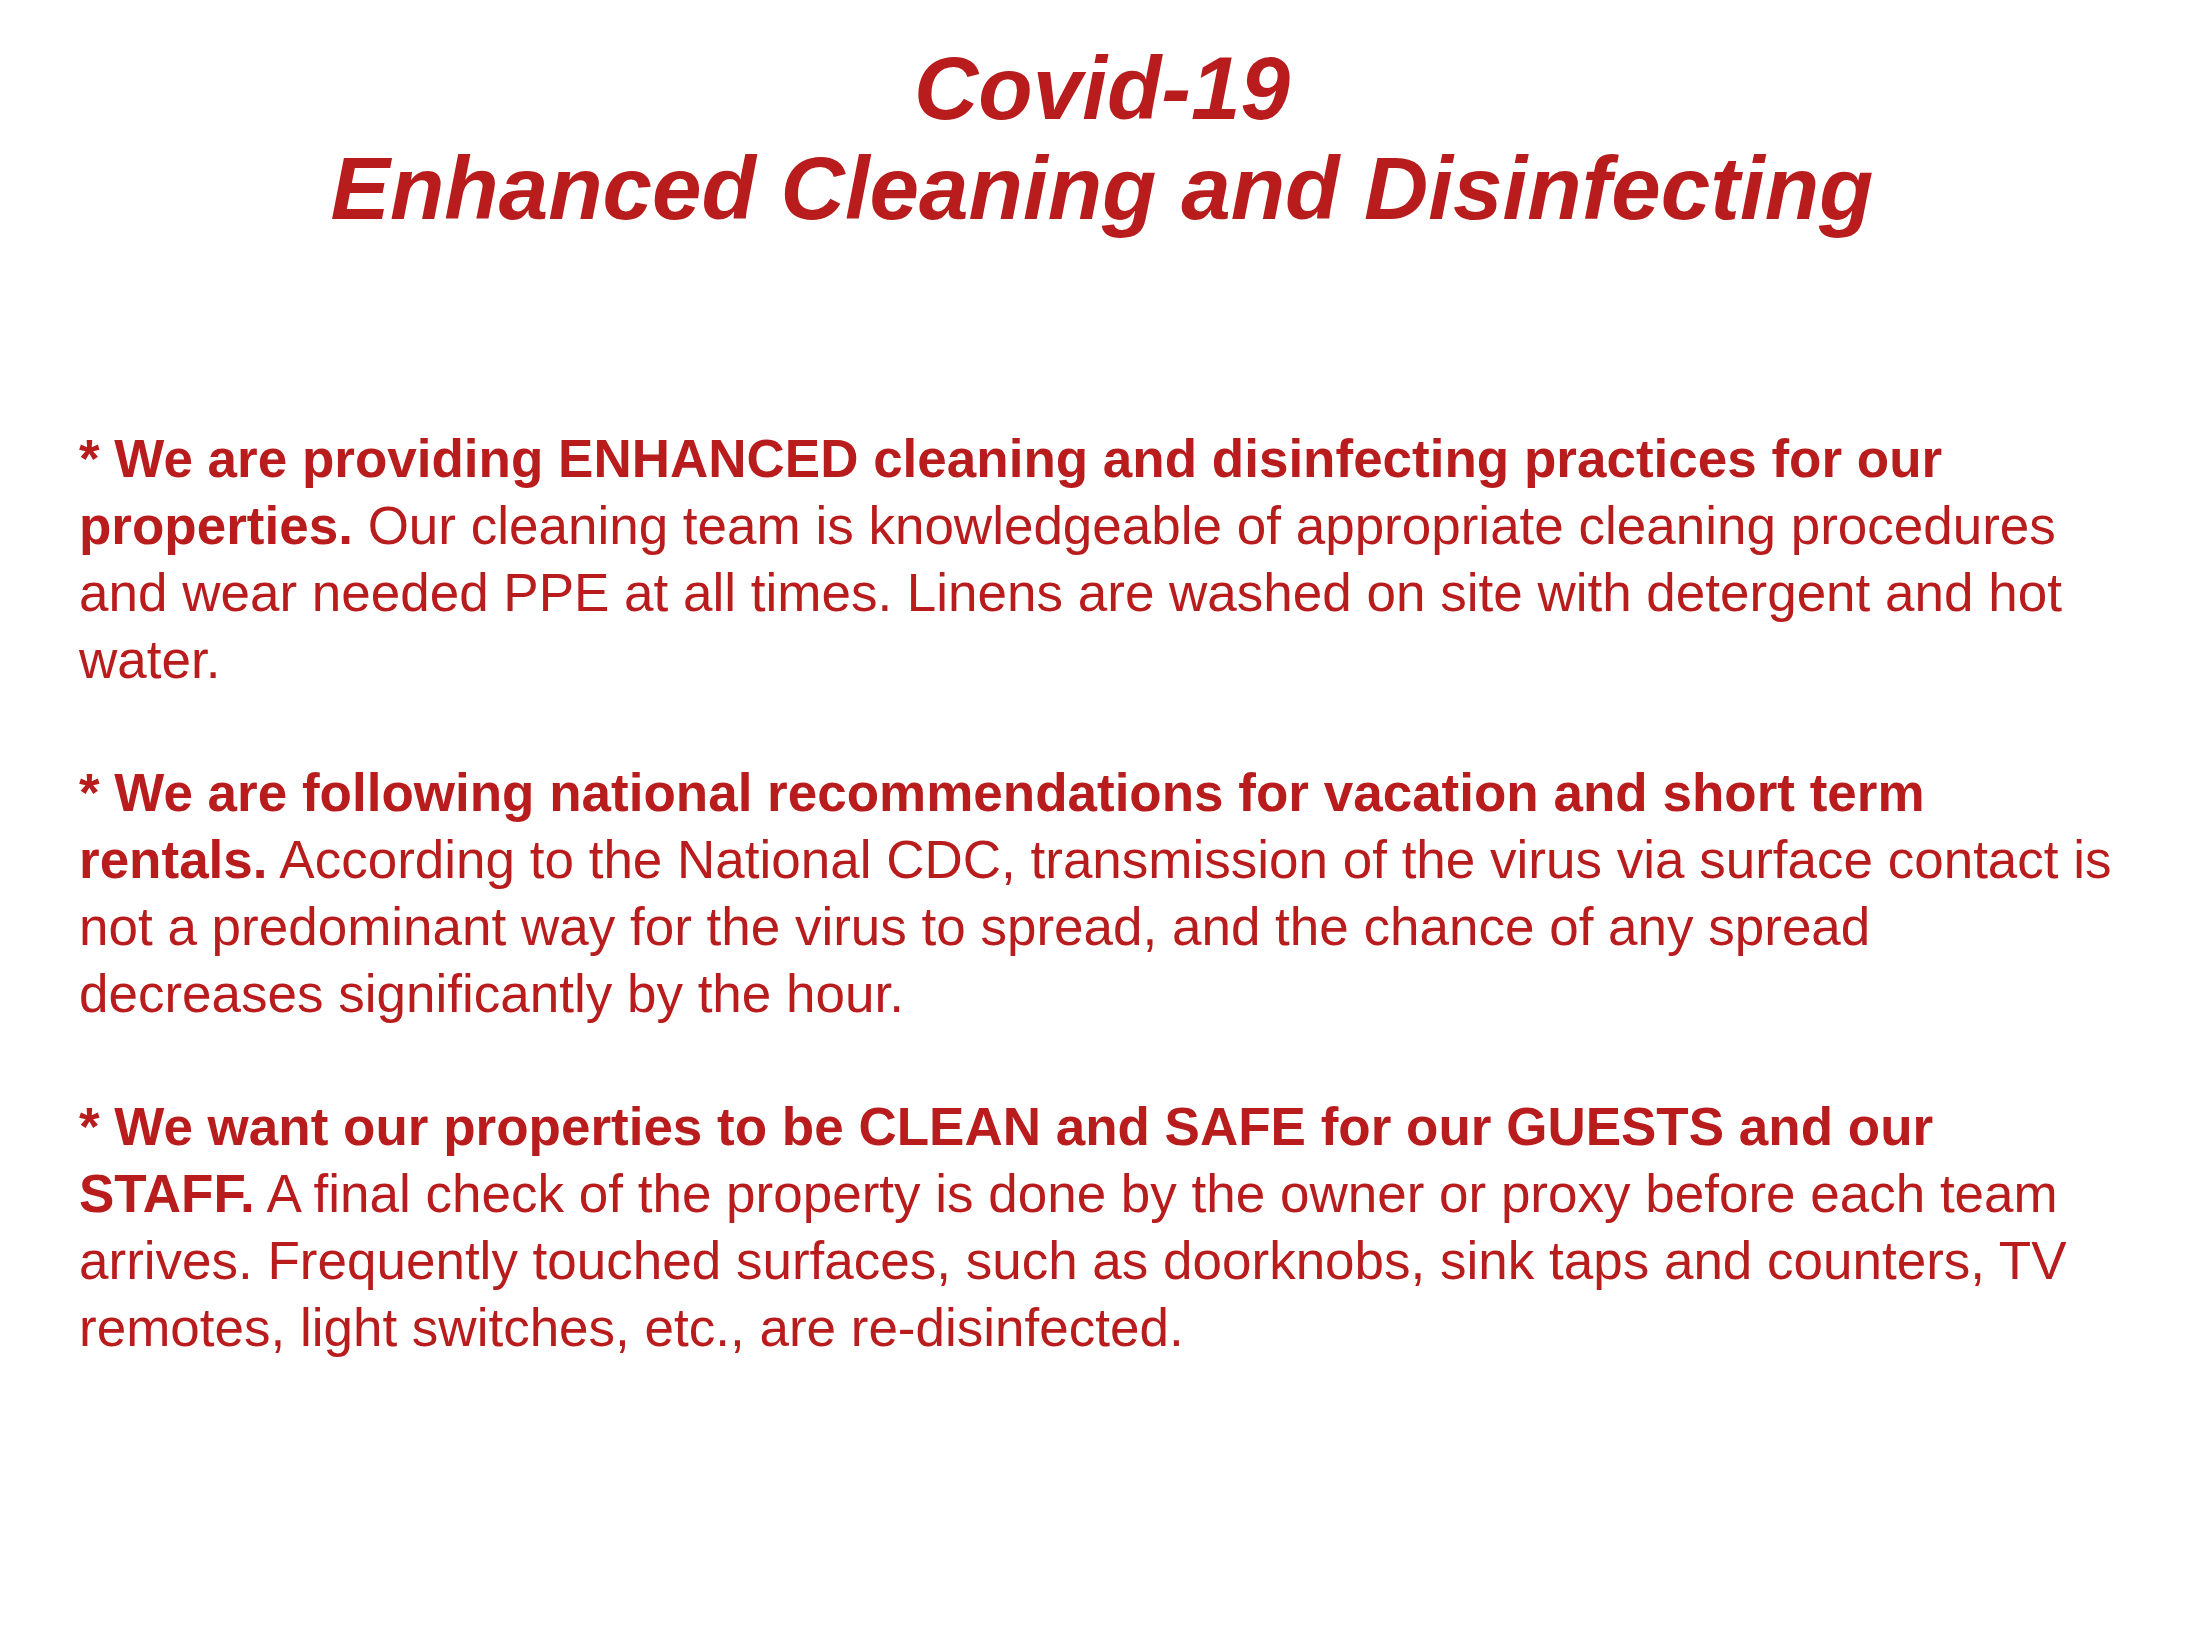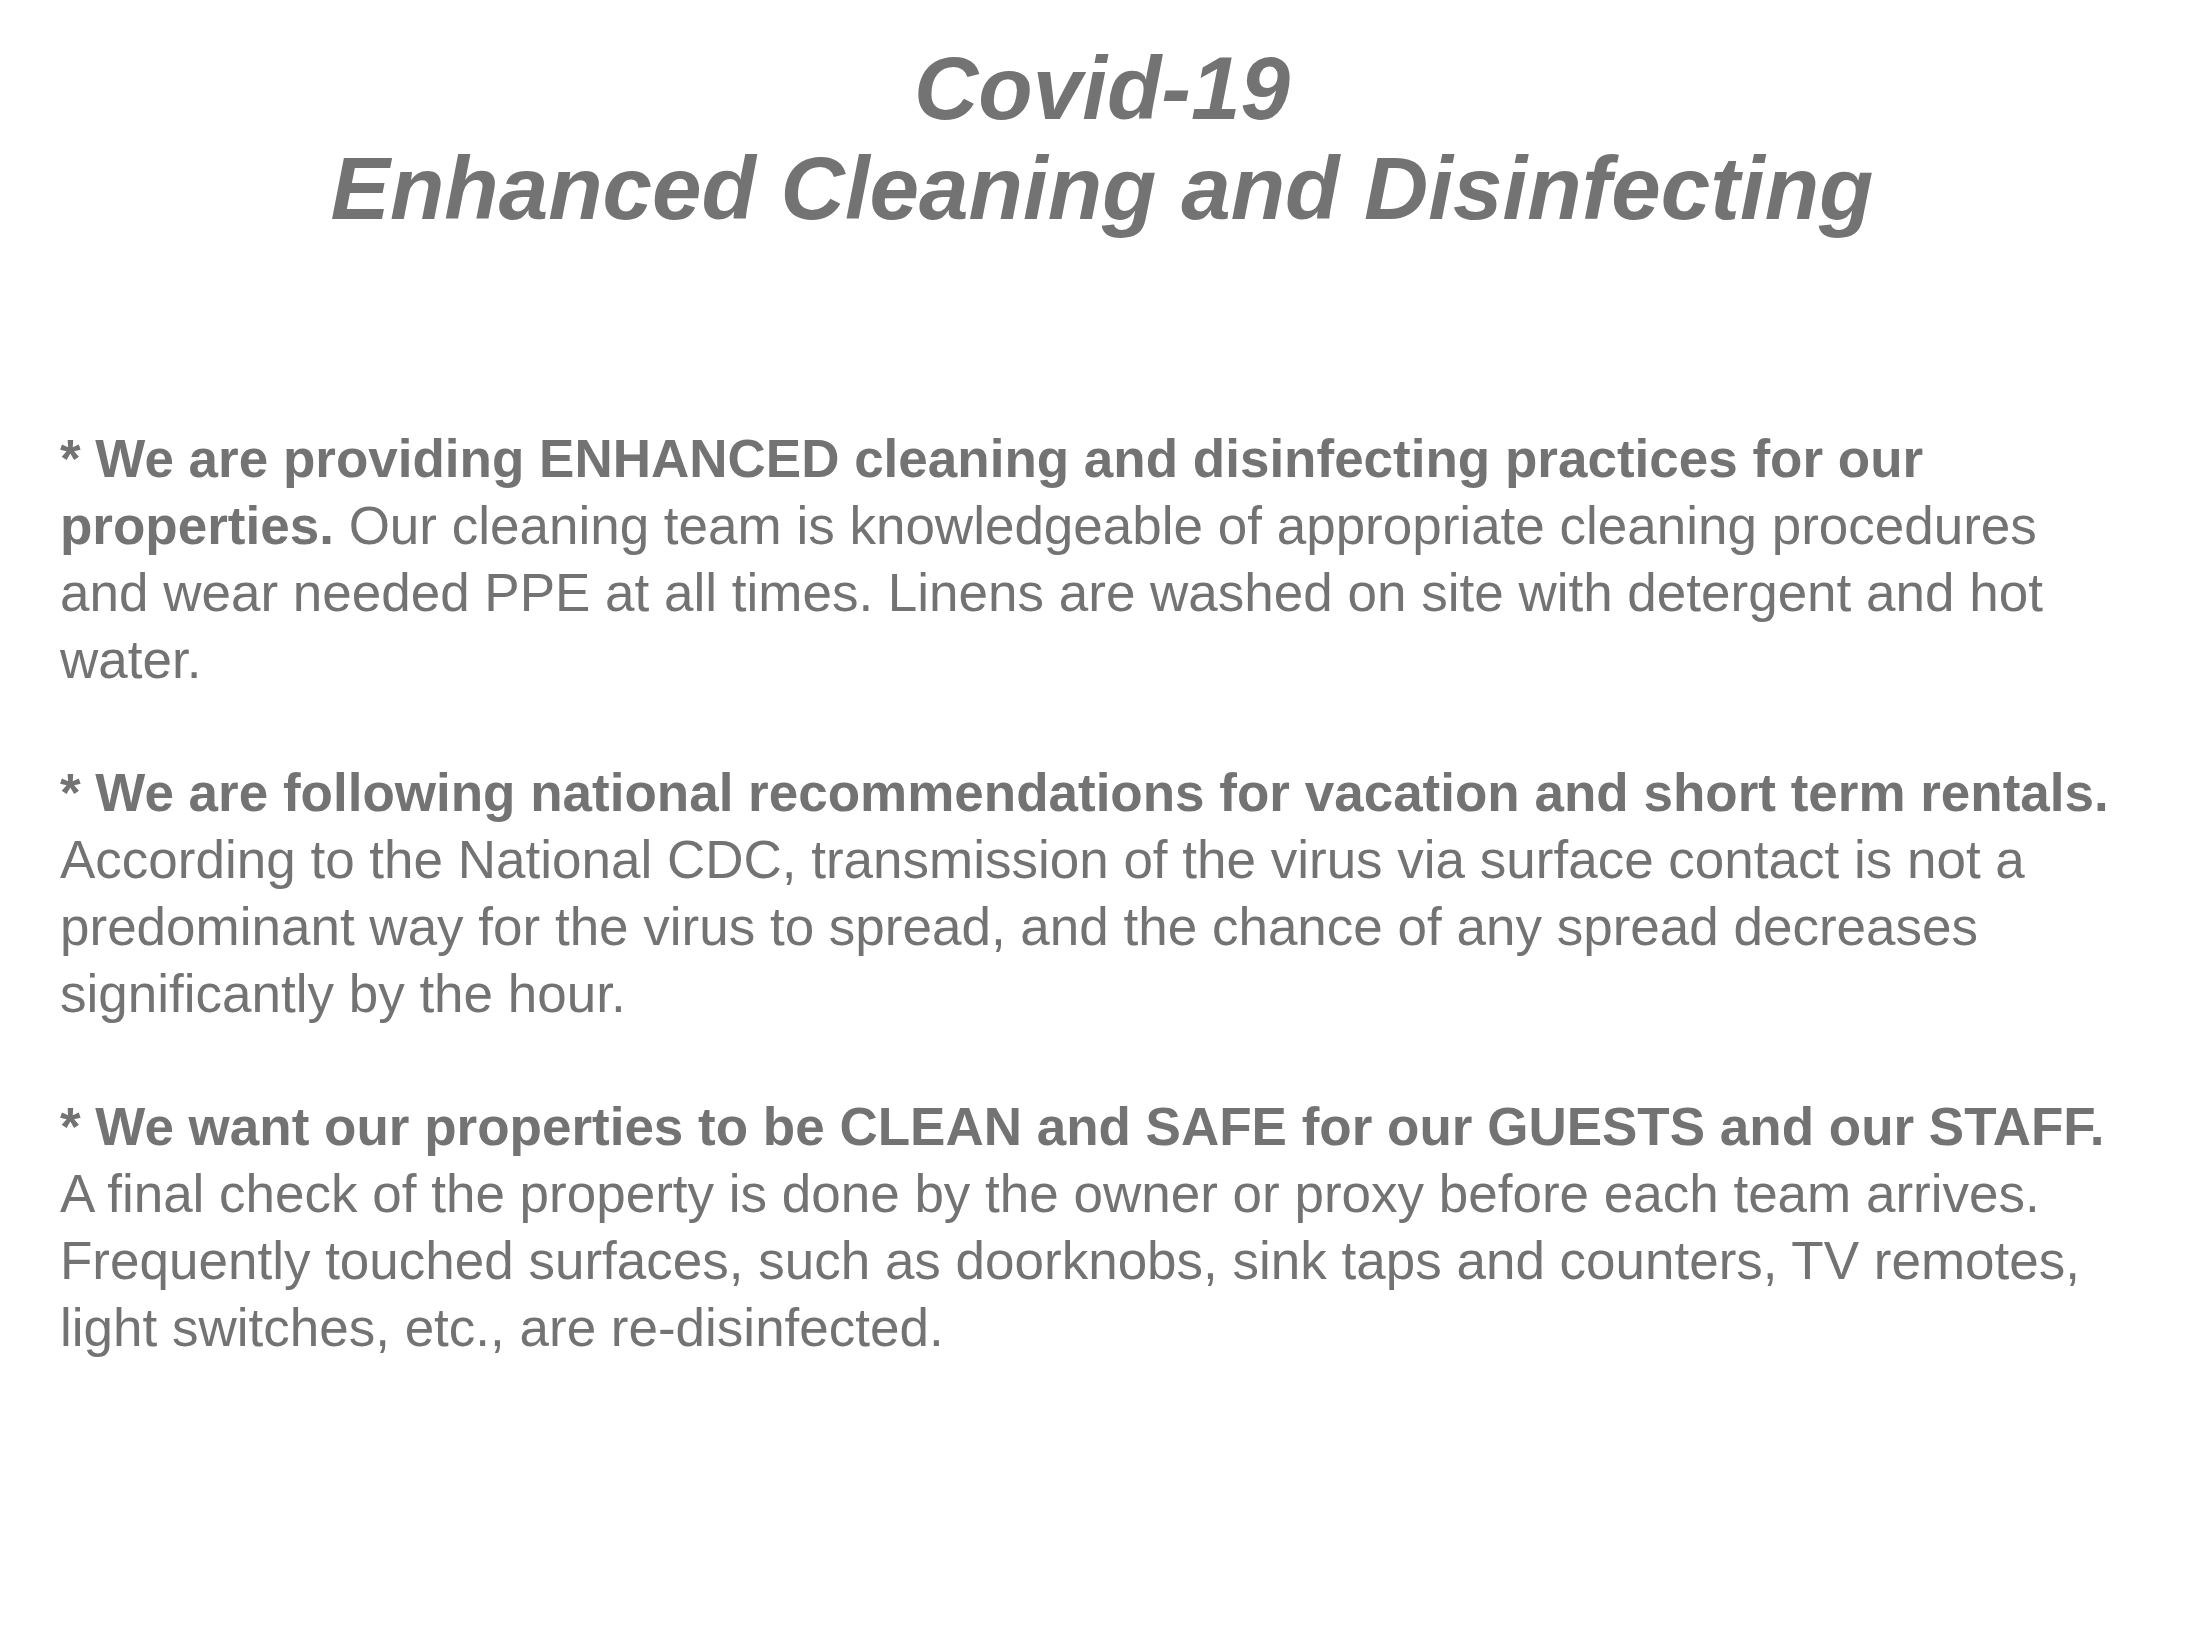--- a/index.html
+++ b/index.html
@@ -5,41 +5,41 @@
   html, body {
     margin: 0;
     padding: 0;
     background: #ffffff;
   }
   .page {
     position: relative;
     width: 2204px;
     height: 1389px;
     background: #ffffff;
-    color: #737373;
+    color: #b91c1c;
     font-family: "Liberation Sans", sans-serif;
     box-sizing: border-box;
     overflow: hidden;
   }
   .title-block {
     padding-top: 39px;
     text-align: center;
     font-weight: bold;
     font-style: italic;
     font-size: 89px;
     line-height: 1.12;
     letter-spacing: 0;
   }
   .title-line {
     display: block;
     white-space: nowrap;
   }
   .body-block {
     margin-top: 188px;
-    padding-left: 60px;
+    padding-left: 79px;
     padding-right: 81px;
     font-size: 53px;
     line-height: 1.26;
   }
   .para {
     margin: 0 0 67px 0;
   }
   .para:last-child {
     margin-bottom: 0;
   }

